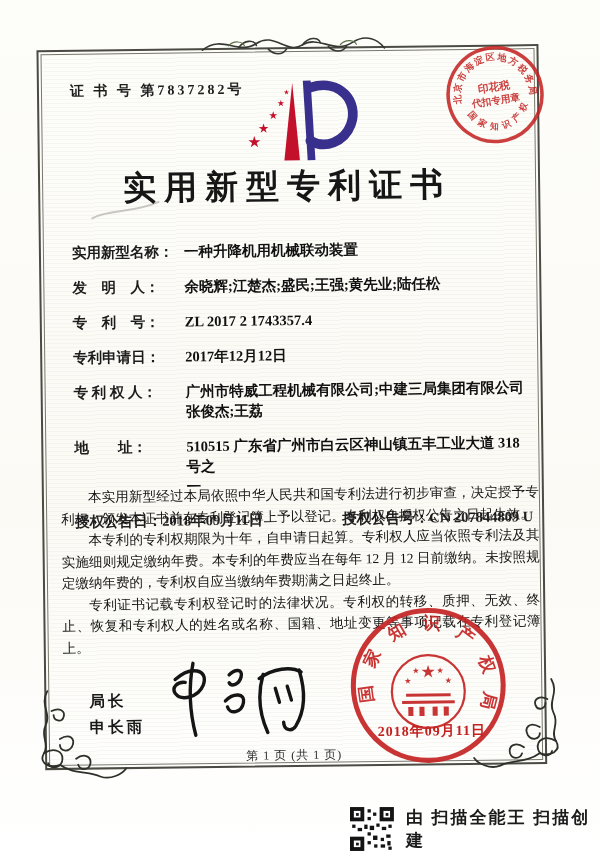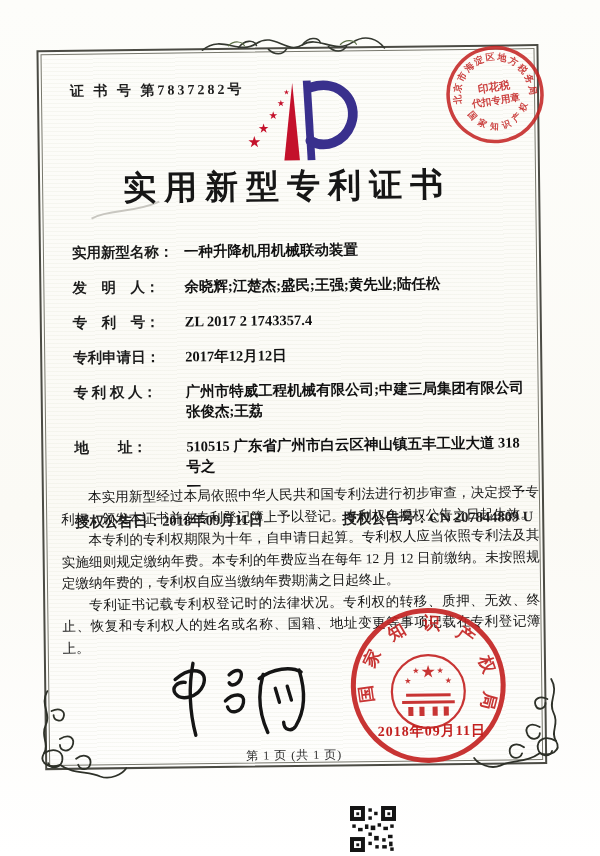--- a/index.html
+++ b/index.html
@@ -163,20 +163,24 @@
         <span><span class="glabel">授权公告号：</span><b>CN 207844809 U</b></span>
       </div>
     </div>
 
     <div class="bodytext">
       <p>本实用新型经过本局依照中华人民共和国专利法进行初步审查，决定授予专利权，颁发本证书并在专利登记簿上予以登记。专利权自授权公告之日起生效。</p>
       <p>本专利的专利权期限为十年，自申请日起算。专利权人应当依照专利法及其实施细则规定缴纳年费。本专利的年费应当在每年 12 月 12 日前缴纳。未按照规定缴纳年费的，专利权自应当缴纳年费期满之日起终止。</p>
       <p>专利证书记载专利权登记时的法律状况。专利权的转移、质押、无效、终止、恢复和专利权人的姓名或名称、国籍、地址变更等事项记载在专利登记簿上。</p>
     </div>
 
+    <div class="signer">
+      <div>局长</div>
+      <div>申长雨</div>
+    </div>
 
     <svg class="signature" viewBox="0 0 175 96">
       <g fill="none" stroke="#151515" stroke-width="3.4" stroke-linecap="round">
         <path d="M42,14 C38,34 37,58 44,86"></path>
         <path d="M24,30 C40,16 58,20 52,36 C47,48 30,52 24,44 C20,38 26,32 34,33"></path>
         <path d="M78,26 C84,20 92,20 90,28 C88,36 80,38 78,34"></path>
         <path d="M74,52 C82,44 94,44 92,54 C90,64 78,66 76,58"></path>
         <path d="M108,30 C122,20 140,18 150,24"></path>
         <path d="M112,26 C106,46 108,66 116,84"></path>
         <path d="M148,22 C154,42 154,62 144,78 C140,84 132,82 132,74"></path>
@@ -241,15 +245,16 @@
           <rect x="34" y="31" width="3" height="4"></rect>
         <rect x="35" y="36" width="3" height="3"></rect>
       </g>
       <rect x="3.5" y="3.5" width="6" height="6" fill="#ffffff"></rect>
         <rect x="5.5" y="5.5" width="2.5" height="2.5" fill="#141414"></rect>
       <rect x="30.5" y="3.5" width="6" height="6" fill="#ffffff"></rect>
         <rect x="32.5" y="5.5" width="2.5" height="2.5" fill="#141414"></rect>
       <rect x="3.5" y="30.5" width="6" height="6" fill="#ffffff"></rect>
         <rect x="5.5" y="32.5" width="2.5" height="2.5" fill="#141414"></rect>
     </svg>
+    <span class="wm-text">由 扫描全能王 扫描创建</span>
   </div>
 
 </div>
 
 </body></html>

